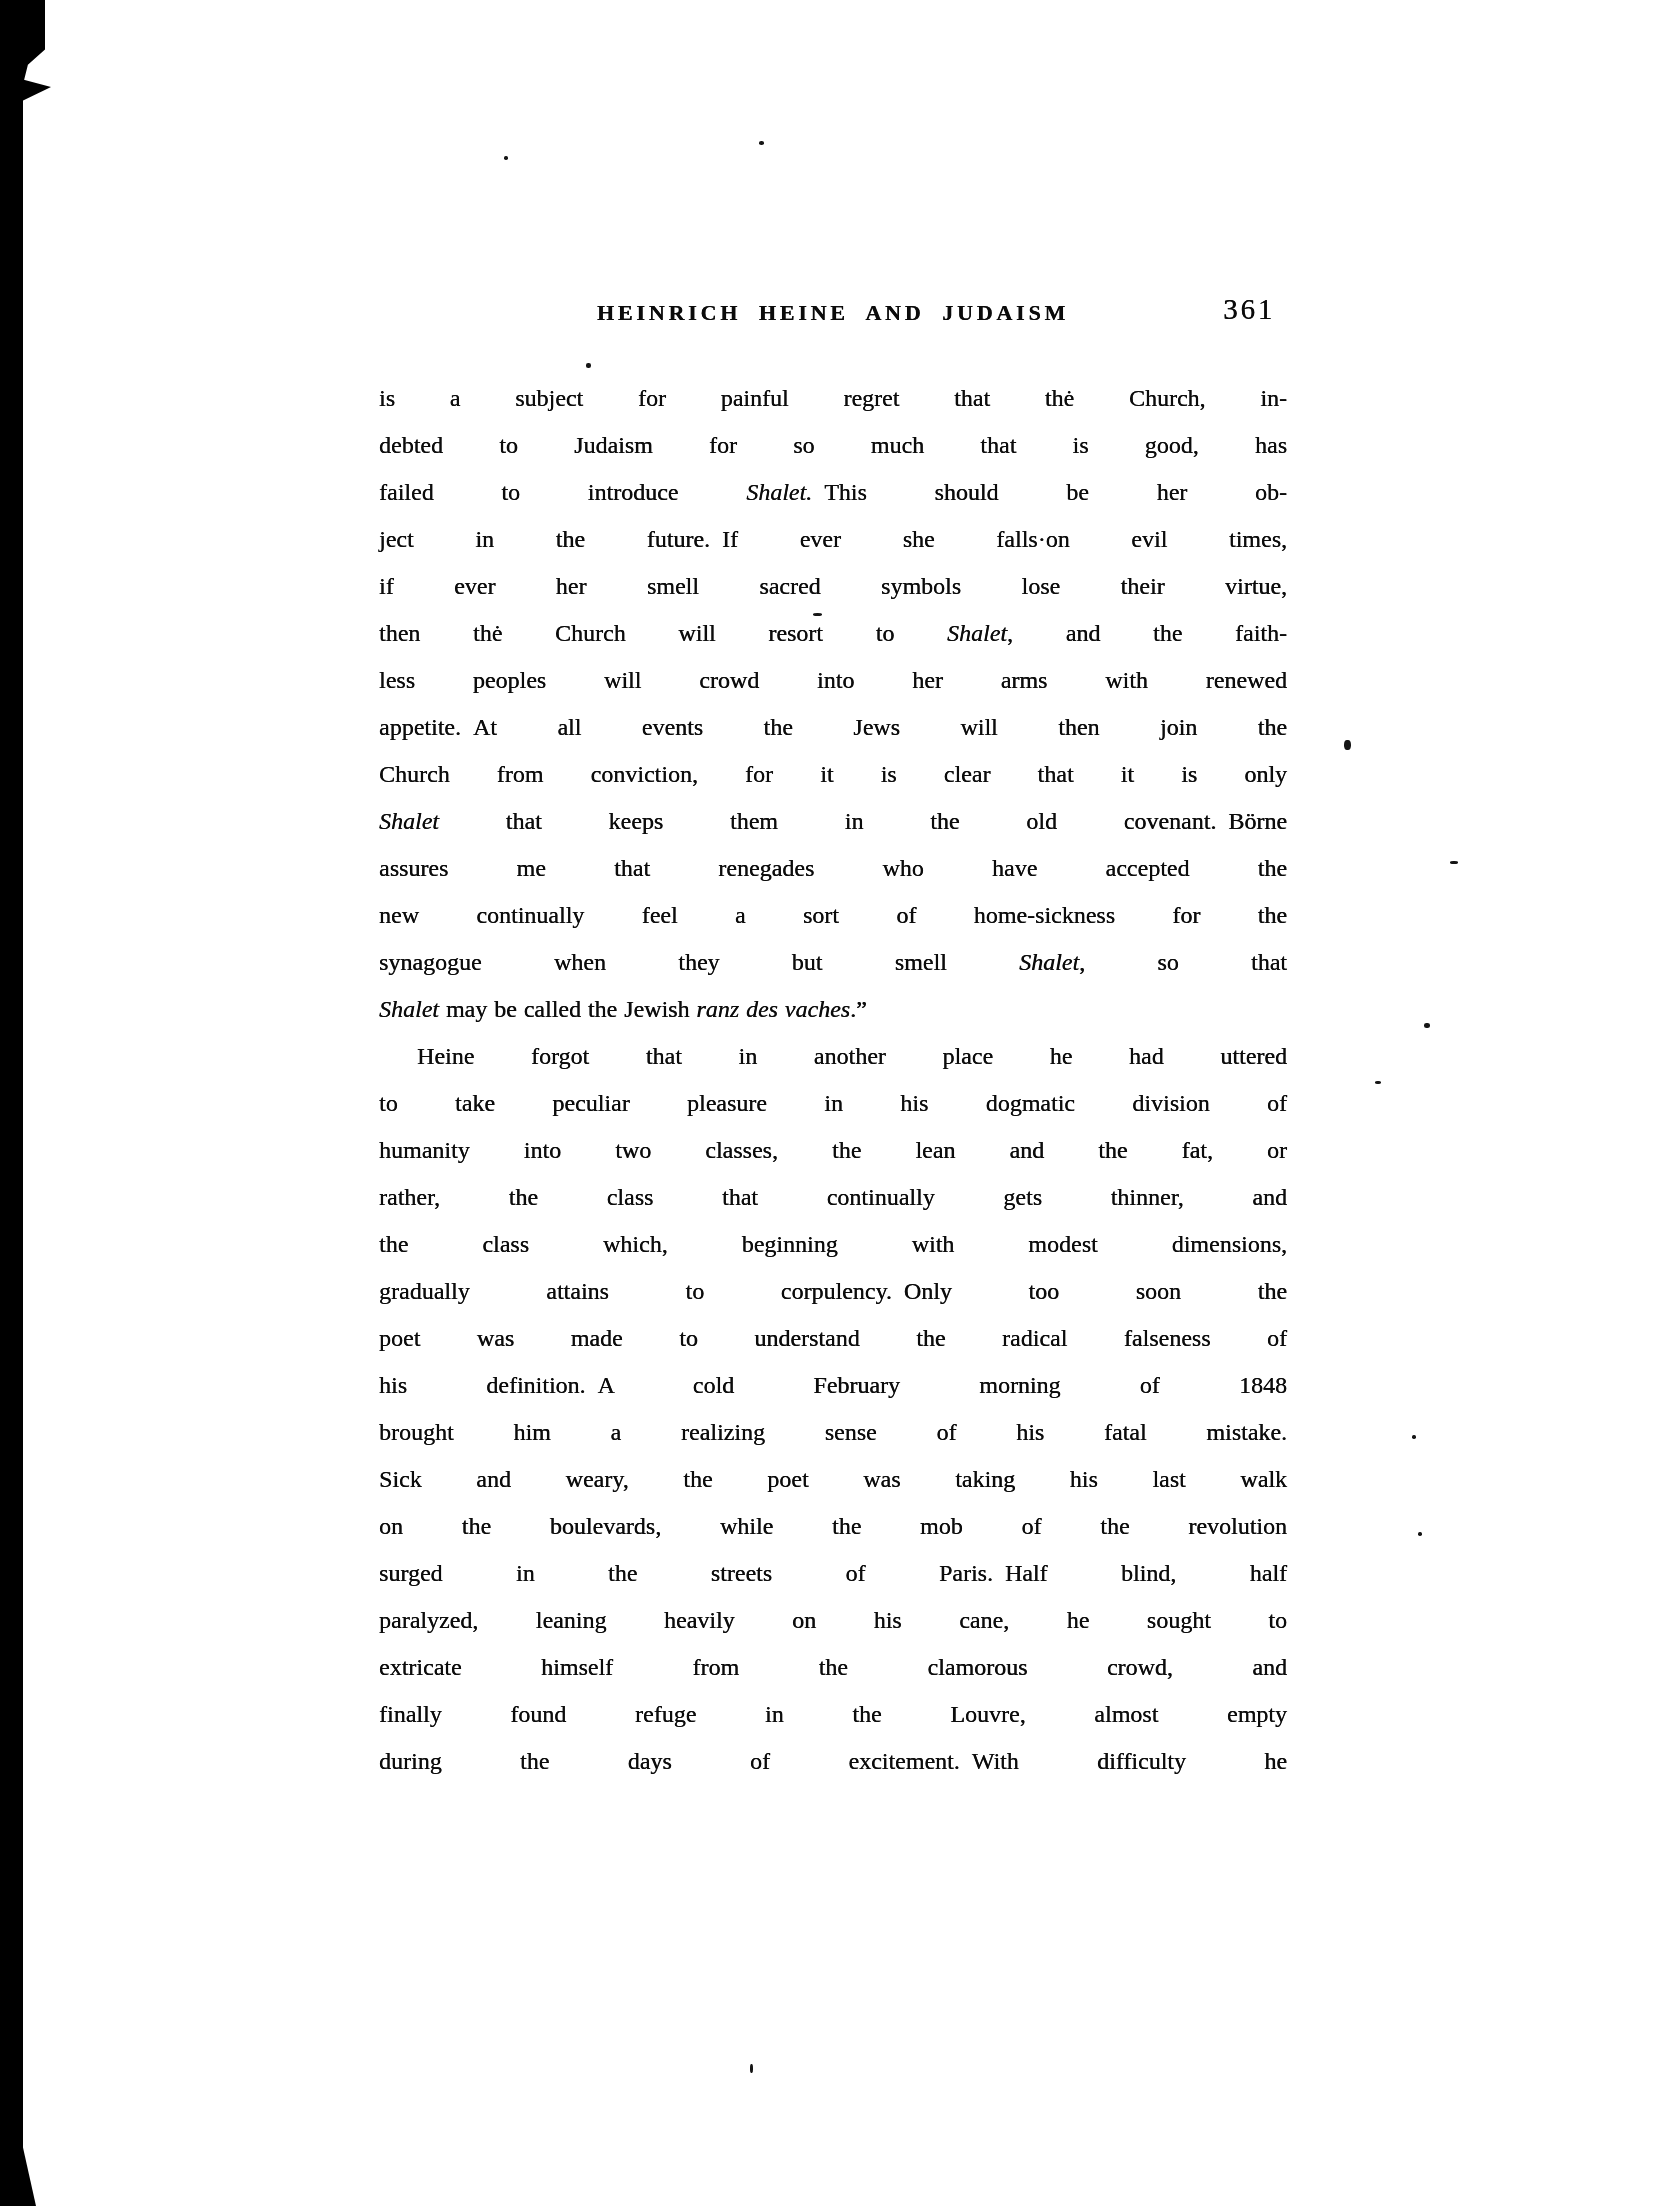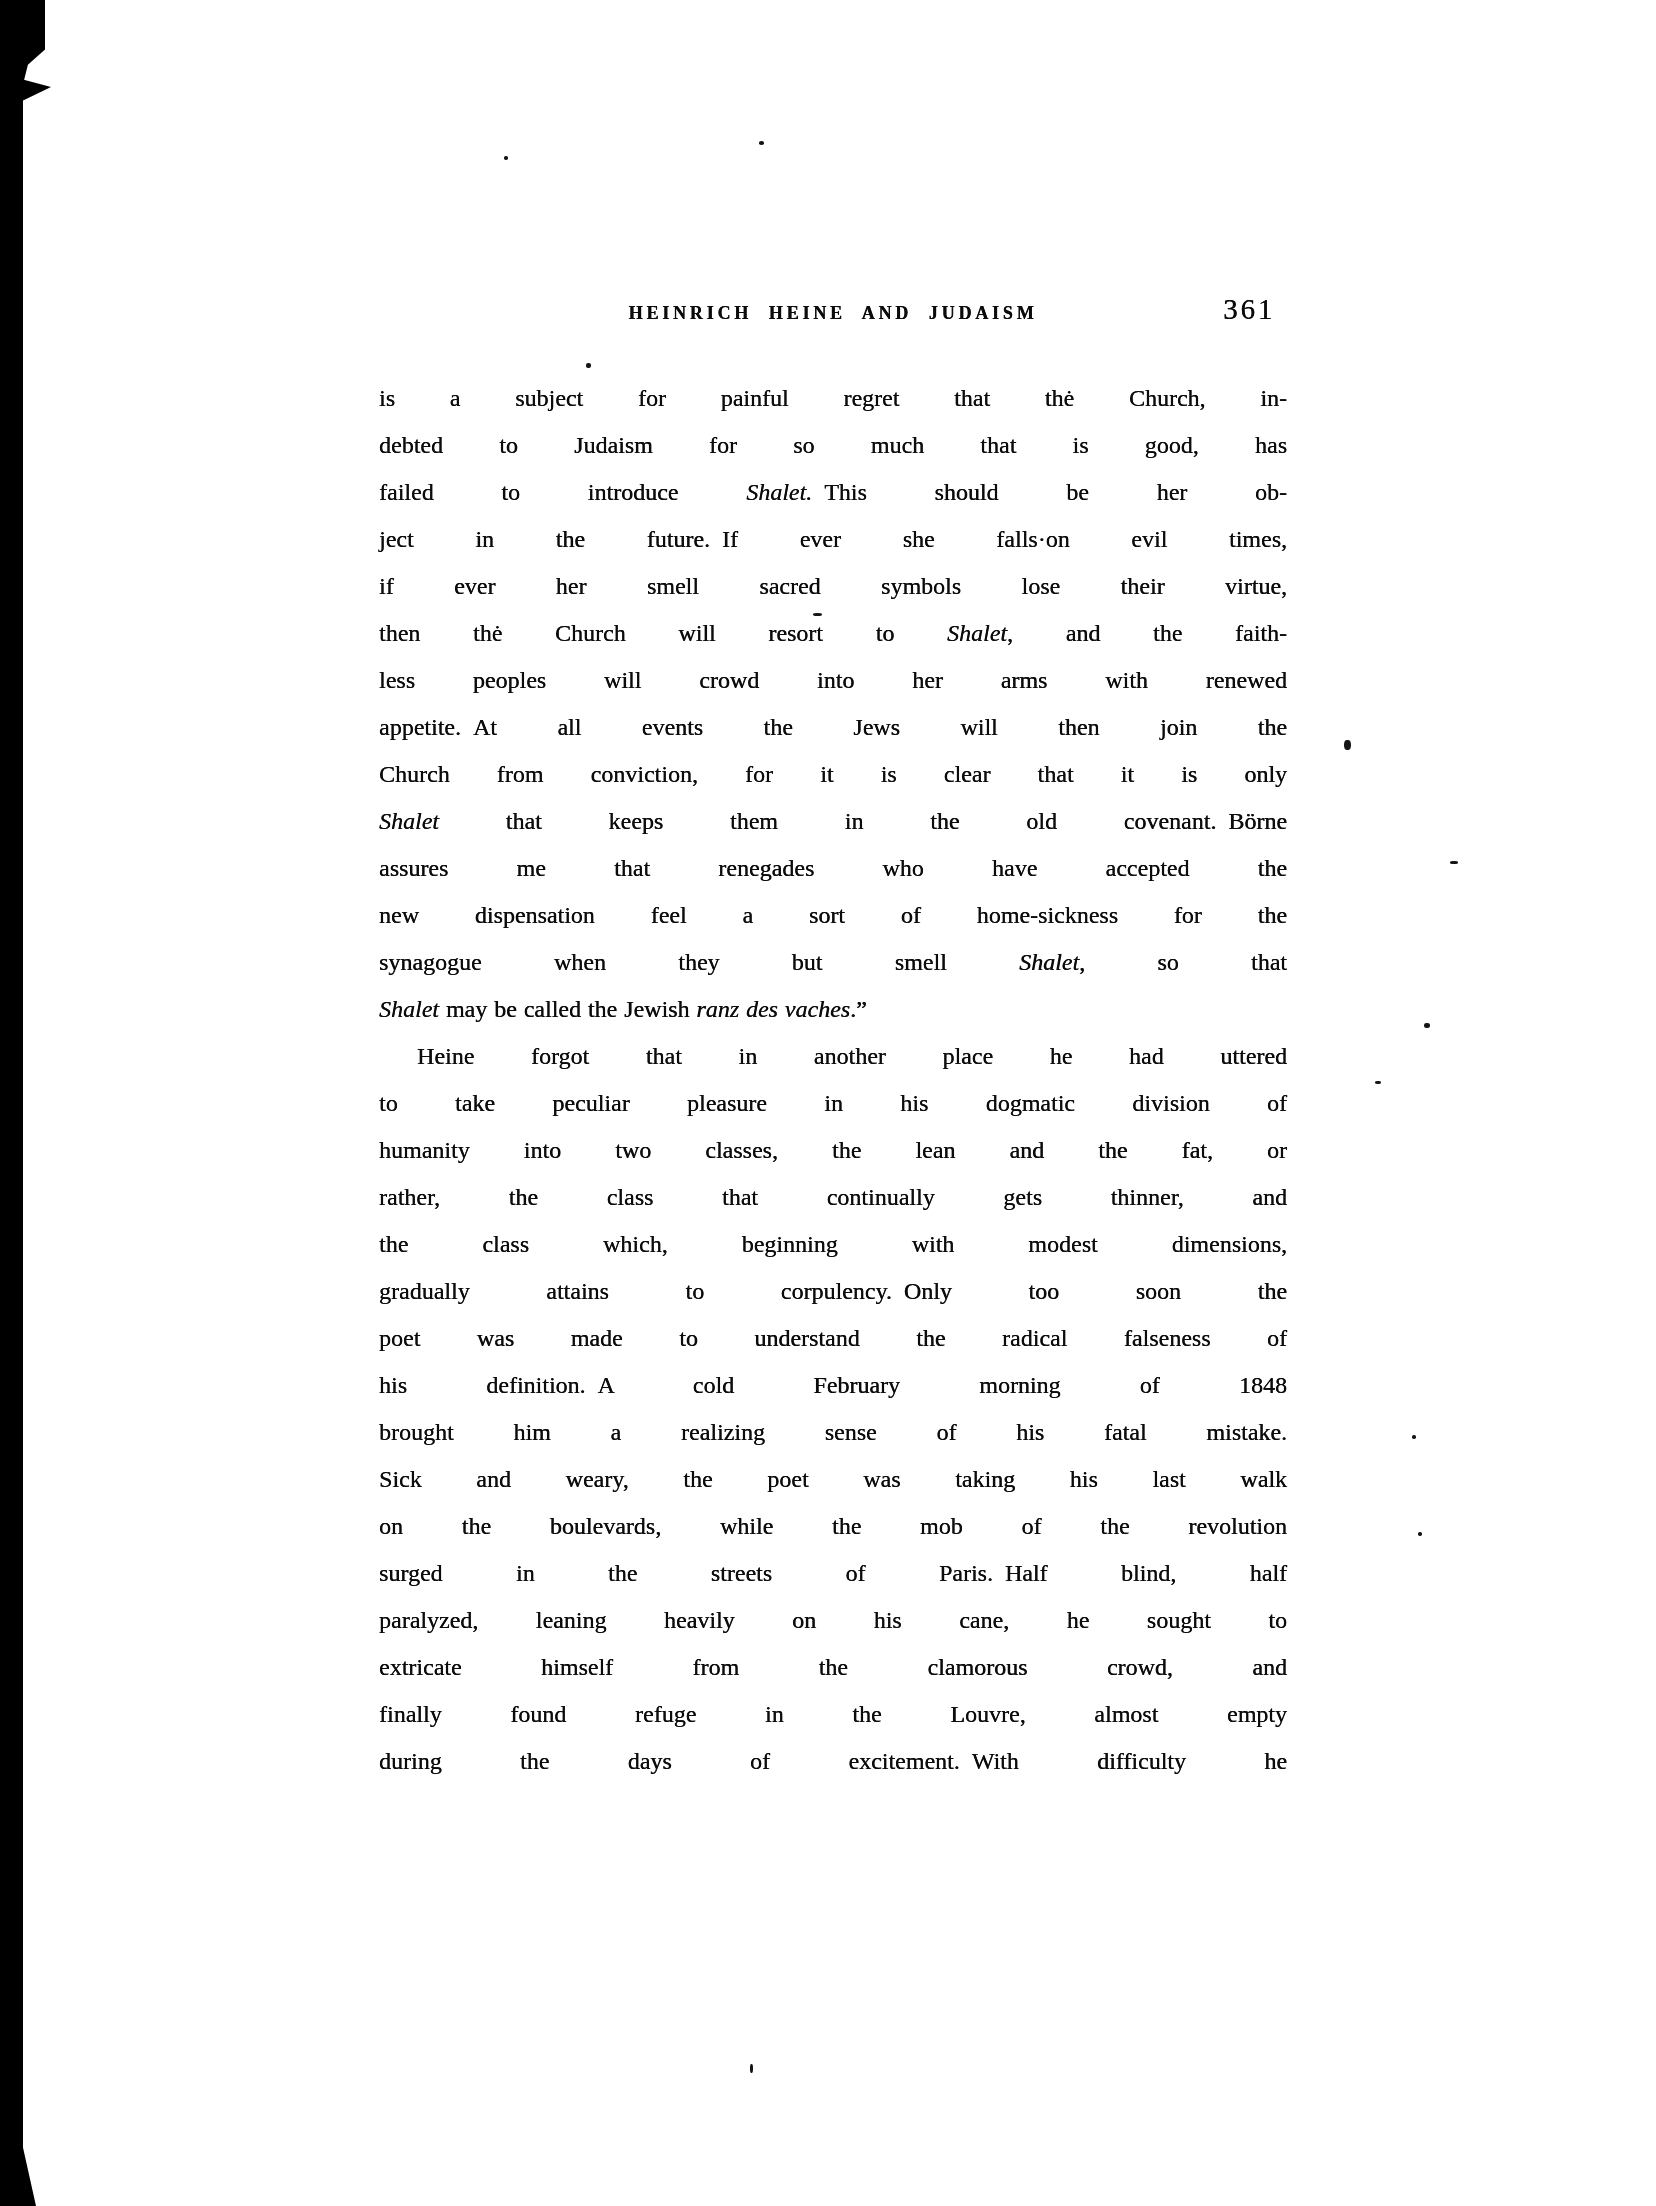--- a/index.html
+++ b/index.html
@@ -18,21 +18,21 @@
                  clip-path: polygon(0 0, 100% 0, 100% 55%, 62% 72%, 48% 100%, 0 100%); }
   .edge-spike  { position: absolute; left: 21px; top: 79px; width: 30px; height: 22.6px; background: #000;
                  clip-path: polygon(0 0, 100% 35%, 0 100%); }
   .edge-bottom { position: absolute; left: 0; bottom: 0; width: 36px; height: 89px; background: #000;
                  clip-path: polygon(0 0, 45% 0, 100% 100%, 0 100%); }
 
   
   .runhead { position: absolute; left: 379px; top: 299px; width: 908px; height: 38px; color: #0b0b0b; }
   .runhead .title {
     display: block; text-align: center;
-    font-size: 18px; font-weight: 700;
+    font-size: 22px; font-weight: 700;
     letter-spacing: 3.8px; word-spacing: 8.5px;
     line-height: 28px;
     text-shadow: 0.3px 0 0 #0b0b0b;
   }
   .runhead .pagenum {
     position: absolute; right: 12px; top: -5.6px;
     font-size: 29px; font-weight: 400; letter-spacing: 2.8px;
     text-shadow: 0.4px 0 0 #0b0b0b;
   }
 
@@ -75,21 +75,21 @@
       <div class="line"><span>debted to Judaism for so much that is good, has</span></div>
       <div class="line"><span>failed to introduce </span><span class="it">Shalet.</span><span> This should be her ob-</span></div>
       <div class="line"><span>ject in the future. If ever she falls·on evil times,</span></div>
       <div class="line"><span>if ever her smell sacred symbols lose their virtue,</span></div>
       <div class="line"><span>then thė Church will resort to </span><span class="it">Shalet</span><span>, and the faith-</span></div>
       <div class="line"><span>less peoples will crowd into her arms with renewed</span></div>
       <div class="line"><span>appetite. At all events the Jews will then join the</span></div>
       <div class="line"><span>Church from conviction, for it is clear that it is only</span></div>
       <div class="line"><span class="it">Shalet</span><span> that keeps them in the old covenant. Börne</span></div>
       <div class="line"><span>assures me that renegades who have accepted the</span></div>
-      <div class="line"><span>new dispensation feel a sort of home-sickness for the</span></div>
+      <div class="line"><span>new continually feel a sort of home-sickness for the</span></div>
       <div class="line"><span>synagogue when they but smell </span><span class="it">Shalet</span><span>, so that</span></div>
       <div class="line no-just"><span class="it">Shalet</span><span> may be called the Jewish </span><span class="it">ranz des vaches</span><span>.”</span></div>
       <div class="line indent"><span>Heine forgot that in another place he had uttered</span></div>
       <div class="line"><span>to take peculiar pleasure in his dogmatic division of</span></div>
       <div class="line"><span>humanity into two classes, the lean and the fat, or</span></div>
       <div class="line"><span>rather, the class that continually gets thinner, and</span></div>
       <div class="line"><span>the class which, beginning with modest dimensions,</span></div>
       <div class="line"><span>gradually attains to corpulency. Only too soon the</span></div>
       <div class="line"><span>poet was made to understand the radical falseness of</span></div>
       <div class="line"><span>his definition. A cold February morning of 1848</span></div>

